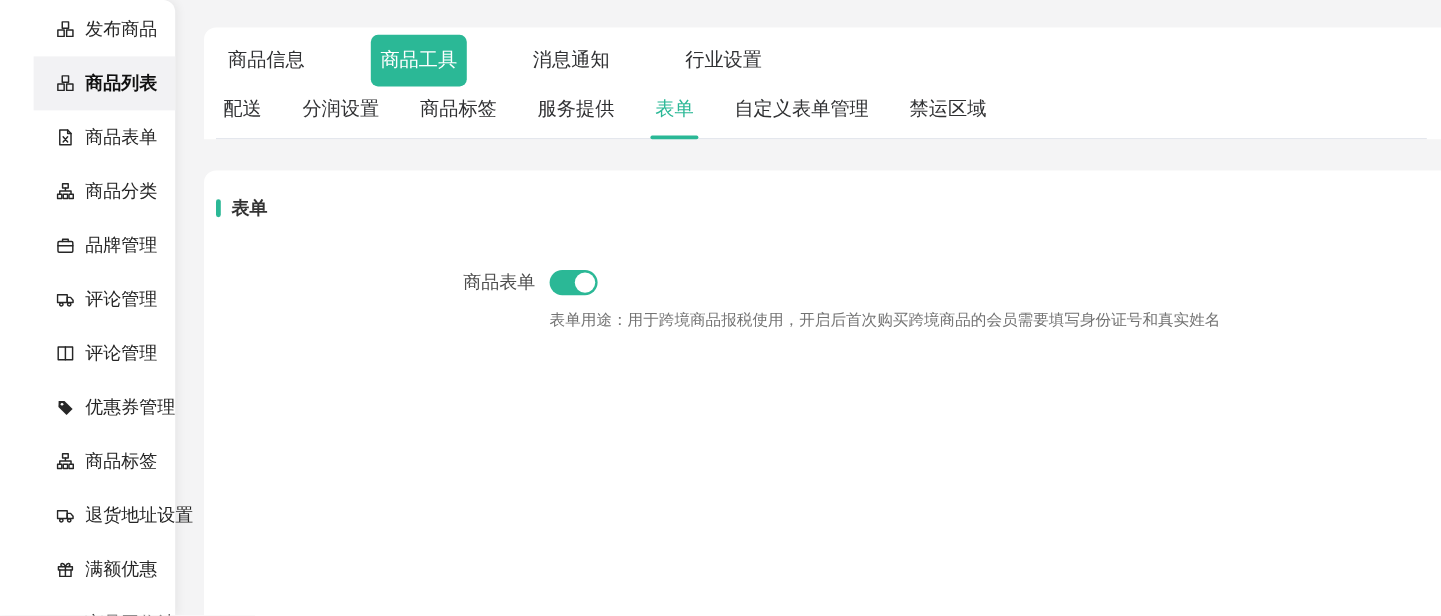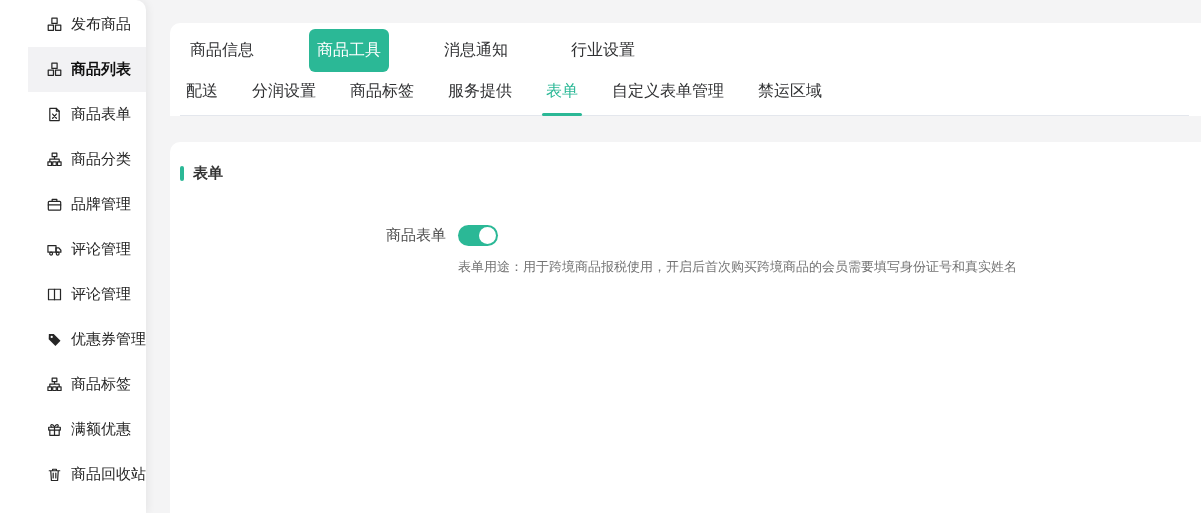--- a/index.html
+++ b/index.html
@@ -180,20 +180,31 @@
             <rect x="1" y="10.6" width="3.8" height="3.8"></rect>
             <rect x="6.1" y="10.6" width="3.8" height="3.8"></rect>
             <rect x="11.2" y="10.6" width="3.8" height="3.8"></rect>
           </svg>
         </span>
         <span>商品标签</span>
       </div>
       <div class="side-item">
         <span class="side-icon">
           <svg viewBox="0 0 16 16" width="15" height="15" fill="none" stroke="currentColor" stroke-width="1.3" stroke-linecap="round" stroke-linejoin="round">
+            <rect x="1" y="3.8" width="8.6" height="7"></rect>
+            <path d="M9.6 6.2h3l2.2 2.6v2h-5.2z"></path>
+            <circle cx="4.4" cy="12.4" r="1.5"></circle>
+            <circle cx="11.4" cy="12.4" r="1.5"></circle>
+          </svg>
+        </span>
+        <span>退货地址设置</span>
+      </div>
+      <div class="side-item">
+        <span class="side-icon">
+          <svg viewBox="0 0 16 16" width="15" height="15" fill="none" stroke="currentColor" stroke-width="1.3" stroke-linecap="round" stroke-linejoin="round">
             <rect x="1.8" y="5.6" width="12.4" height="3"></rect>
             <path d="M3 8.6v5.6h10V8.6M8 5.6v8.6"></path>
             <path d="M5.4 5.4C3.8 5.4 3.4 3.2 5 2.8 6.6 2.4 8 5.4 8 5.4s1.4-3 3-2.6c1.6.4 1.2 2.6-.4 2.6"></path>
           </svg>
         </span>
         <span>满额优惠</span>
       </div>
       <div class="side-item">
         <span class="side-icon">
           <svg viewBox="0 0 16 16" width="15" height="15" fill="none" stroke="currentColor" stroke-width="1.3" stroke-linecap="round" stroke-linejoin="round">

